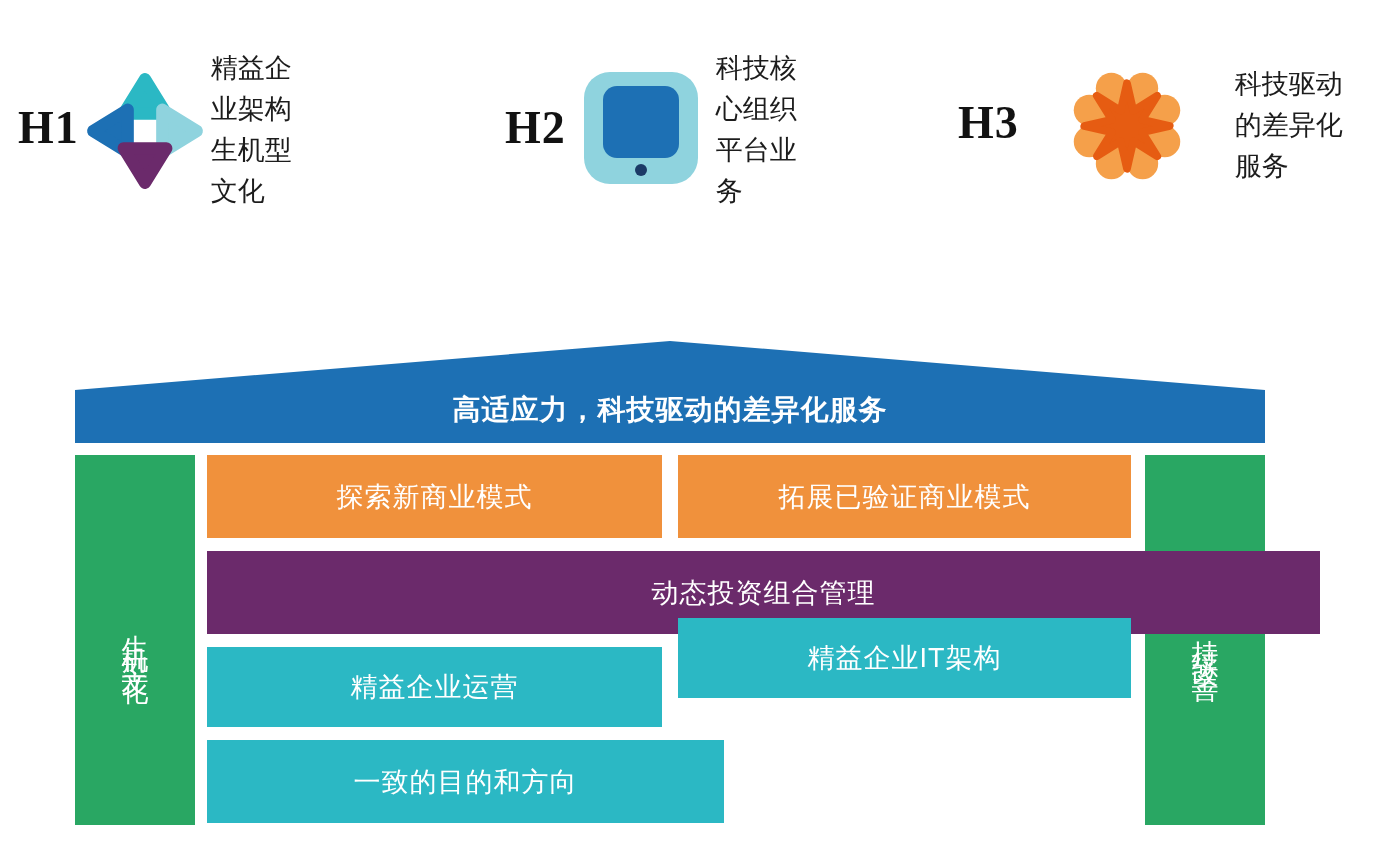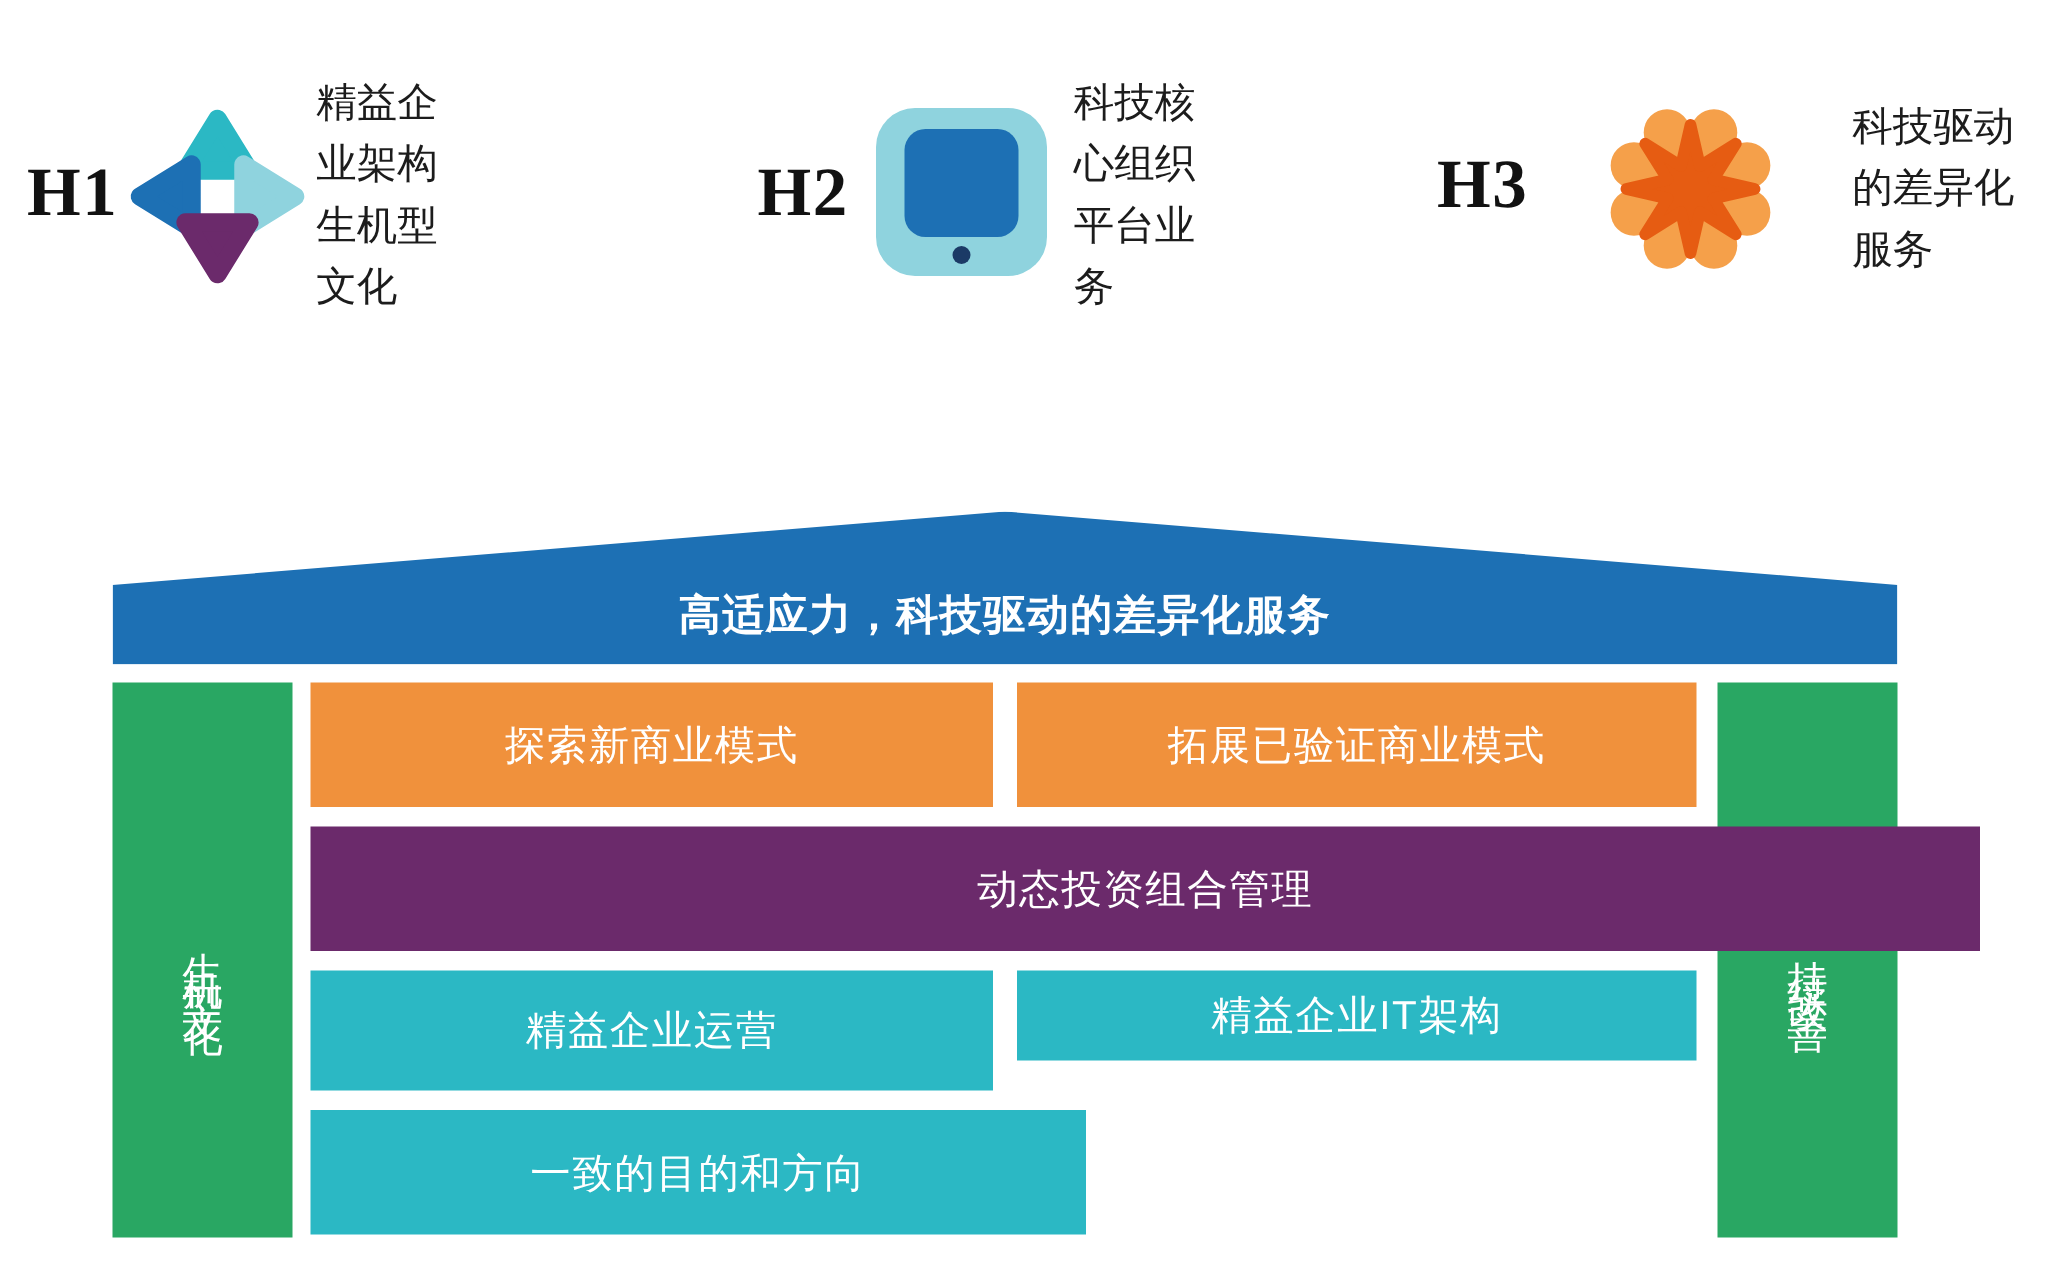--- a/index.html
+++ b/index.html
@@ -40,21 +40,21 @@
     color:#fff; font-size:27px; letter-spacing:1px;
   }
   .orange { background:var(--box-orange,#f0913c); }
   .purple { background:var(--box-purple,#6b2a6b); }
   .teal   { background:var(--box-teal,#2bb8c4); }
 
   .r1l { left:207px; top:455px; width:455px; height:83px; }
   .r1r { left:678px; top:455px; width:453px; height:83px; }
   .r2  { left:207px; top:551px; width:1113px; height:83px; }
   .r3l { left:207px; top:647px; width:455px; height:80px; }
-  .r3r { left:678px; top:647px; width:453px; height:60px; }
+  .r3r { left:678px; top:618px; width:453px; height:80px; }
   .r4l { left:207px; top:740px; width:517px; height:83px; }
   .r4r { left:678px; top:740px; width:453px; height:83px; }
 </style>
 </head>
 <body>
 
 <div class="page">
 
   <div class="col col1">
     <div class="col-title">H1</div>

